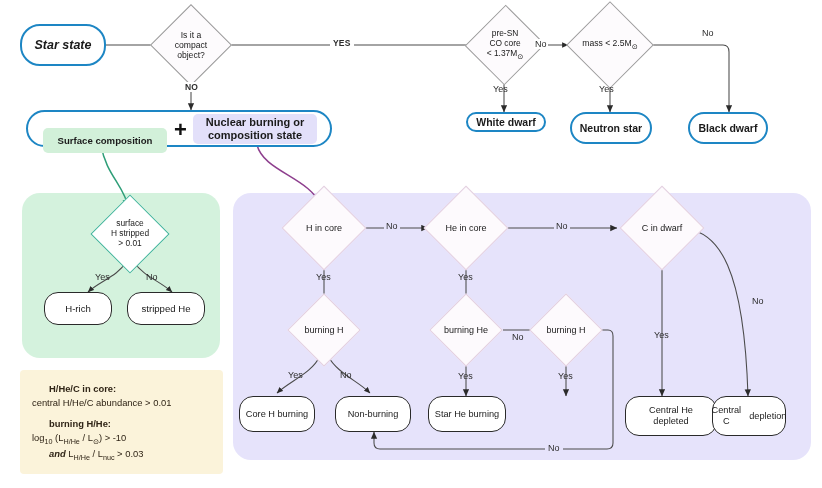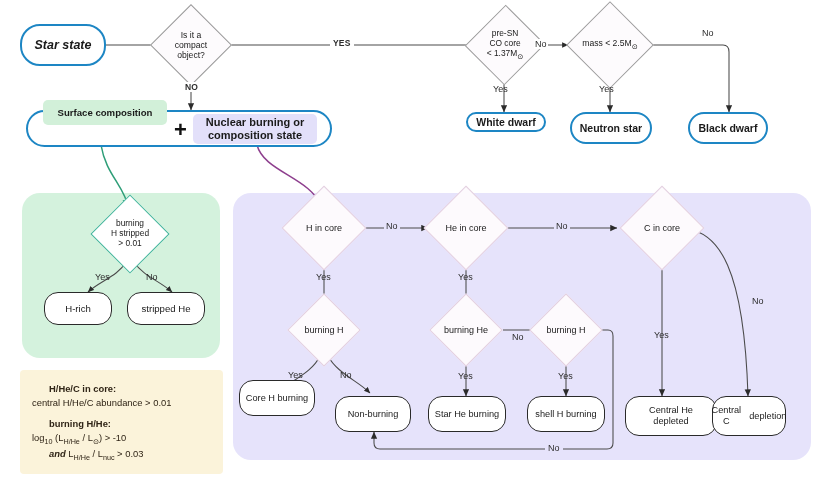--- a/index.html
+++ b/index.html
@@ -180,35 +180,35 @@
   </div>
   <div class="node pill blue" style="left:570px;top:112px;width:82px;height:32px;font-size:10.5px;">
     <span class="lbl-bold">Neutron star</span>
   </div>
   <div class="node pill blue" style="left:688px;top:112px;width:80px;height:32px;font-size:10.5px;">
     <span class="lbl-bold">Black dwarf</span>
   </div>
 
   <div class="node pill blue" style="left:26px;top:110px;width:306px;height:37px;border-radius:19px;"></div>
 
-  <div class="chip green" style="left:43px;top:100px;width:124px;height:25px;font-size:9.6px;">
+  <div class="chip green" style="left:43px;top:128px;width:124px;height:25px;font-size:9.6px;">
     <span>Surface composition</span>
   </div>
 
   <div class="plus" style="left:174px;top:117px;">+</div>
 
   <div class="chip purple" style="left:193px;top:114px;width:124px;height:30px;font-size:11px;flex-direction:column;">
     <span>Nuclear burning or</span>
     <span>composition state</span>
   </div>
 
   <div class="diamond teal" style="left:96px;top:206px;width:68px;height:56px;">
     <div class="dshape" style="width:56px;height:56px;left:6px;"></div>
     <div class="dtext" style="font-size:8.4px;width:170%;">
-      <div>burning</div>
+      <div>surface</div>
       <div>H stripped</div>
       <div>&gt; 0.01</div>
     </div>
   </div>
 
   <div class="elabel" style="left:95px;top:272px;">Yes</div>
   <div class="elabel" style="left:146px;top:272px;">No</div>
 
   <div class="node pill" style="left:44px;top:292px;width:68px;height:33px;font-size:9.6px;">
     <span>H-rich</span>
@@ -222,21 +222,21 @@
     <div class="dtext" style="font-size:9px;">H in core</div>
   </div>
 
   <div class="diamond pinkish" style="left:436px;top:198px;width:60px;height:60px;">
     <div class="dshape"></div>
     <div class="dtext" style="font-size:9px;">He in core</div>
   </div>
 
   <div class="diamond pinkish" style="left:632px;top:198px;width:60px;height:60px;">
     <div class="dshape"></div>
-    <div class="dtext" style="font-size:9px;">C in core</div>
+    <div class="dtext" style="font-size:9px;">C in dwarf</div>
   </div>
 
   <div class="elabel" style="left:384px;top:221px;background:#e6e3fb;padding:0 2px;">No</div>
   <div class="elabel" style="left:554px;top:221px;background:#e6e3fb;padding:0 2px;">No</div>
   <div class="elabel" style="left:316px;top:272px;">Yes</div>
   <div class="elabel" style="left:458px;top:272px;">Yes</div>
   <div class="elabel" style="left:654px;top:330px;">Yes</div>
   <div class="elabel" style="left:752px;top:296px;">No</div>
 
   <div class="diamond pinkish" style="left:286px;top:304px;width:76px;height:52px;">
@@ -254,31 +254,28 @@
     <div class="dtext" style="font-size:9px;width:160%;">burning H</div>
   </div>
 
   <div class="elabel" style="left:288px;top:370px;">Yes</div>
   <div class="elabel" style="left:340px;top:370px;">No</div>
   <div class="elabel" style="left:510px;top:332px;background:#e6e3fb;padding:0 2px;">No</div>
   <div class="elabel" style="left:458px;top:371px;">Yes</div>
   <div class="elabel" style="left:558px;top:371px;">Yes</div>
   <div class="elabel" style="left:545px;top:443px;background:#e6e3fb;padding:0 3px;">No</div>
 
-  <div class="node pill" style="left:239px;top:380px;width:76px;height:36px;font-size:9.2px;">
+  <div class="node pill" style="left:239px;top:396px;width:76px;height:36px;font-size:9.2px;">
     <span>Core H burning</span>
   </div>
   <div class="node pill" style="left:335px;top:396px;width:76px;height:36px;font-size:9.2px;">
     <span>Non-burning</span>
   </div>
   <div class="node pill" style="left:428px;top:396px;width:78px;height:36px;font-size:9.2px;">
     <span>Star He burning</span>
-  </div>
-  <div class="node pill" style="left:527px;top:396px;width:78px;height:36px;font-size:9.2px;">
-    <span>shell H burning</span>
   </div>
   <div class="node pill" style="left:625px;top:396px;width:92px;height:40px;font-size:9.2px;flex-direction:column;justify-content:center;">
     <span>Central He</span>
     <span>depleted</span>
   </div>
   <div class="node pill" style="left:712px;top:396px;width:74px;height:40px;font-size:9.2px;">
     <span>Central C</span>
     <span>depletion</span>
   </div>
 

